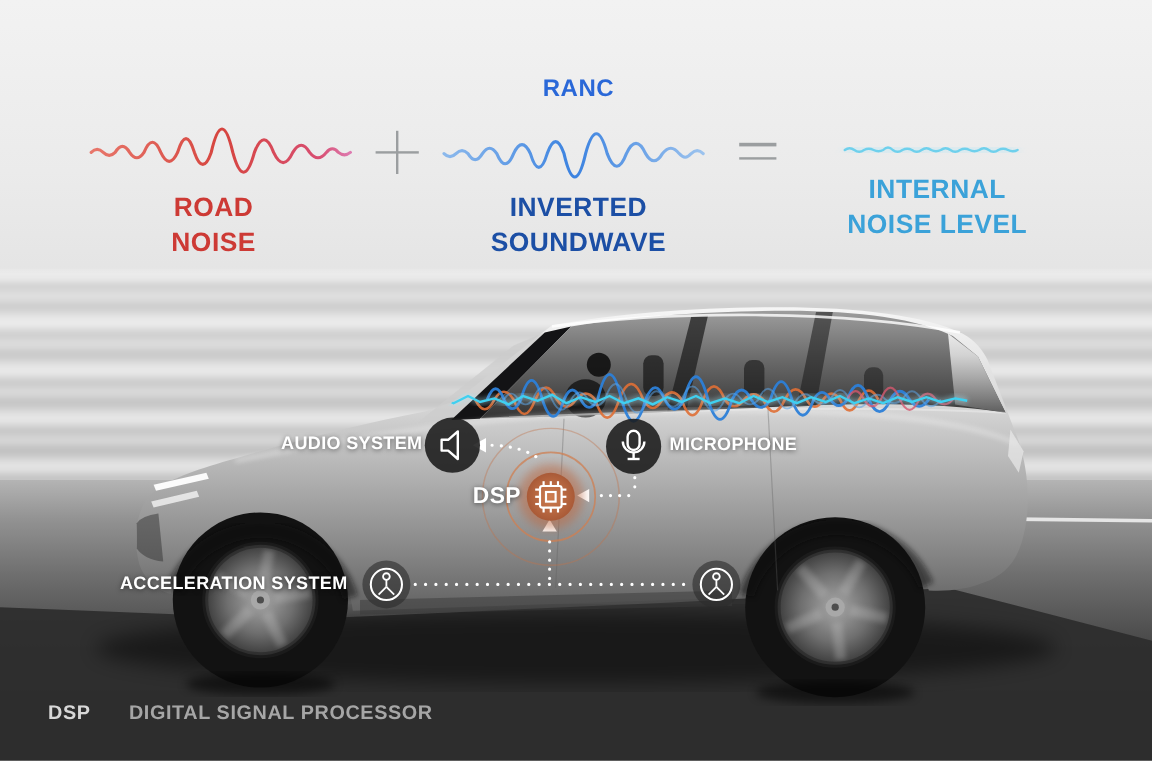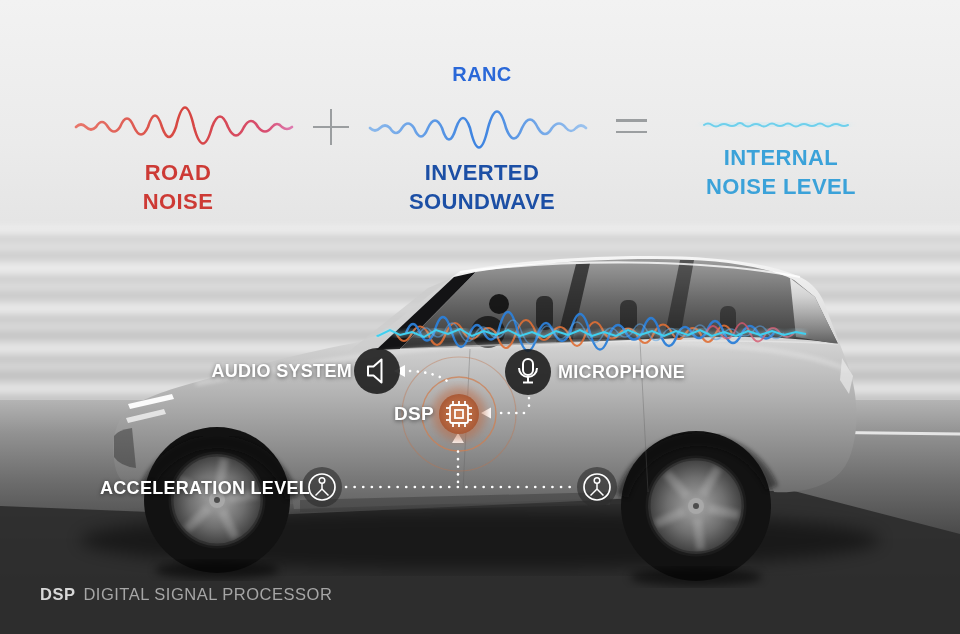--- a/index.html
+++ b/index.html
@@ -38,32 +38,32 @@
   #plus-op{left:313px;top:109px;width:36px;height:36px;}
   #plus-op .h,#plus-op .v{position:absolute;background:var(--operator-gray,#9b9ea0);}
   #plus-op .h{left:0;top:16.5px;width:36px;height:2.6px;}
   #plus-op .v{left:16.5px;top:0;width:2.6px;height:36px;}
   #equals-op{left:616px;top:119px;width:31px;height:16px;}
   #equals-op .b1,#equals-op .b2{position:absolute;left:0;width:31px;height:2.6px;
        background:var(--operator-gray,#9b9ea0);}
   #equals-op .b1{top:0;} #equals-op .b2{top:11.5px;}
 
   
-  .car-label{position:absolute;color:#ffffff;font-weight:700;font-size:18px;
+  .car-label{position:absolute;color:#ffffff;font-weight:700;font-size:15px;
              letter-spacing:.3px;white-space:nowrap;
              text-shadow:0 1px 4px rgba(0,0,0,.55);}
   #audio-label{right:608px;top:361px;}
   #mic-label{left:558px;top:362px;}
   #dsp-label{right:526px;top:403px;font-size:19px;}
   #accel-label{left:100px;top:478px;}
 
   
   #footer{position:absolute;left:40px;top:585px;font-size:16.5px;letter-spacing:.5px;}
   #footer .abbr{font-weight:700;color:var(--footer-abbr,#d8d8d8);margin-right:8px;}
-  #footer .full{font-weight:400;color:var(--footer-text,#a6a6a6);}
+  #footer .full{font-weight:700;color:var(--footer-text,#a6a6a6);margin-left:24px;}
 </style>
 </head>
 <body>
 
 <div class="bg-top"></div>
 <div class="bg-streaks"></div>
 <div class="bg-ground"></div>
 
 <svg class="scene" viewBox="0 0 960 634">
   <defs>
@@ -318,17 +318,17 @@
   </div>
 
 <div class="top-label" id="internal-label">
   <div>INTERNAL</div>
   <div>NOISE LEVEL</div>
 </div>
 
 <div class="car-label" id="audio-label">AUDIO SYSTEM</div>
 <div class="car-label" id="mic-label">MICROPHONE</div>
 <div class="car-label" id="dsp-label">DSP</div>
-<div class="car-label" id="accel-label">ACCELERATION LEVEL</div>
+<div class="car-label" id="accel-label">ACCELERATION SYSTEM</div>
 
 <div id="footer">
   <span class="abbr">DSP</span><span class="full">DIGITAL SIGNAL PROCESSOR</span>
 </div>
 
 </body></html>

